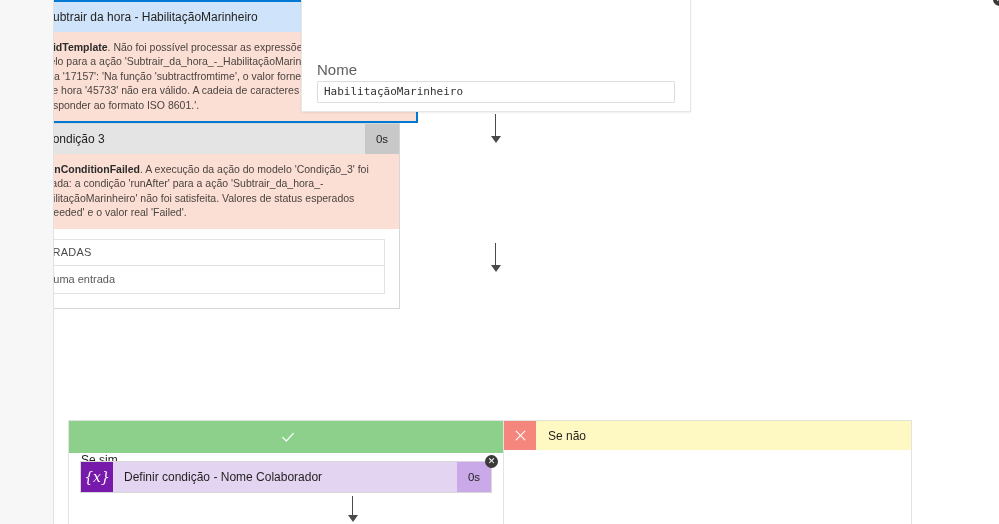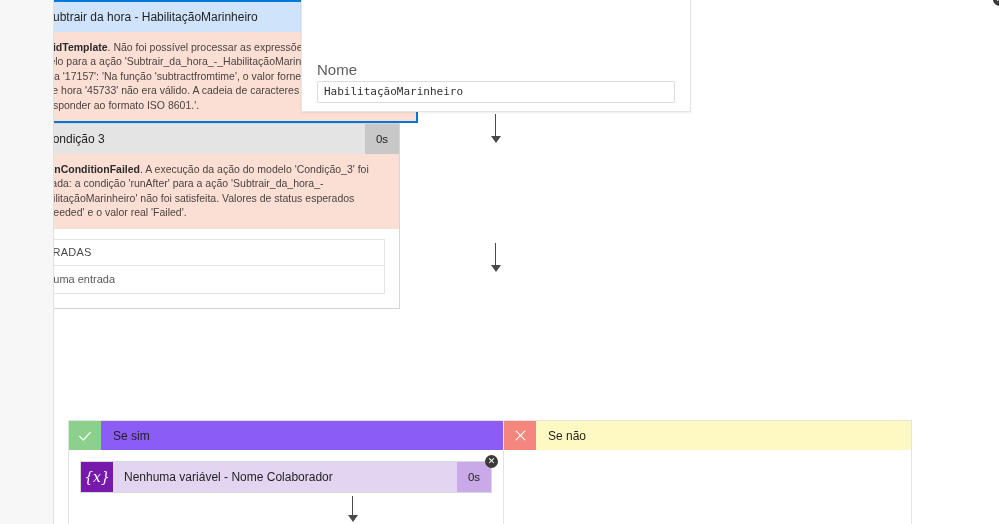--- a/index.html
+++ b/index.html
@@ -148,21 +148,21 @@
     border: 1px solid #e3e3e3;
   }
   .branch-head { display: flex; height: 29px; align-items: stretch; }
   .branch-ico {
     flex: 0 0 32px; display: flex; align-items: center; justify-content: center;
   }
   .branch-label {
     flex: 1 1 auto; display: flex; align-items: center; padding-left: 12px;
     font-size: 12px; color: #201f1e;
   }
-  .branch-yes .branch-head { background: #8b5cf6; }
+  .branch-yes .branch-head { background: #8b5cf6; flex-direction: column; }
   .branch-yes .branch-ico { background: #8cd08c; color: #ffffff; }
   .branch-no .branch-head { background: #fef9c3; }
   .branch-no .branch-ico { background: #f4867d; color: #ffffff; }
 
   .sub-card {
     position: absolute;
     border: 1px solid #d8d8d8;
   }
 
   svg { display: block; }
@@ -250,21 +250,21 @@
         </svg>
       </div>
       <div class="branch-label">Se sim</div>
     </div>
 
     <div class="sub-card" style="left:11px; top:40px; width:412px;">
       <div class="action-head head-purple">
         <div class="action-icon purple">
           <span style="font-family:'DejaVu Serif', serif; font-size:14px; font-style:italic; line-height:1;">{<i>x</i>}</span>
         </div>
-        <div class="action-title">Nenhuma variável - Nome Colaborador</div>
+        <div class="action-title">Definir condição - Nome Colaborador</div>
         <div class="action-dur">0s</div>
       </div>
       <div class="badge skip" style="right:-7px; top:-7px;">✕</div>
     </div>
 
     <div class="arrow" style="left:277px; top:485px; height:26px; position:absolute; top:75px;">
       <div class="stem" style="height:19px;"></div>
       <div class="head" style="top:19px;"></div>
     </div>
 

